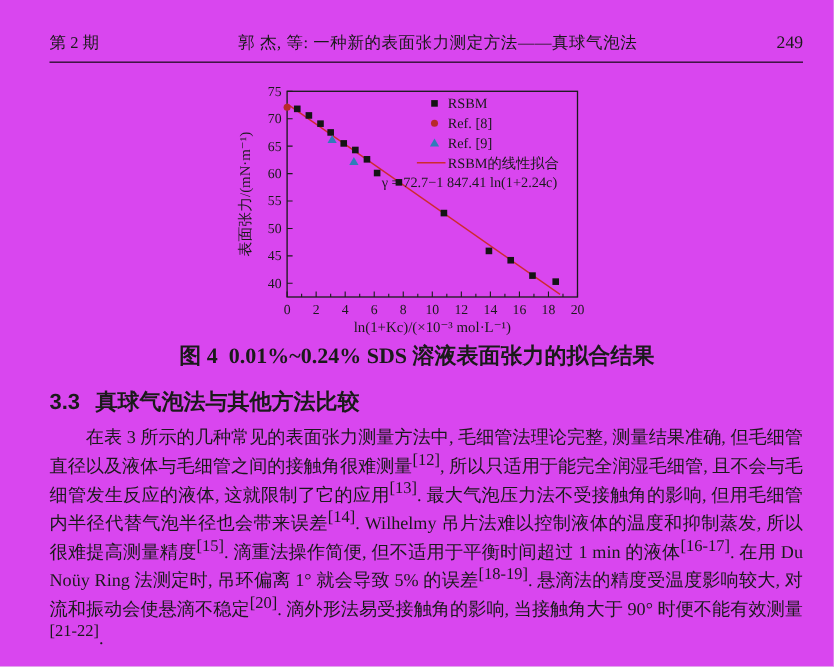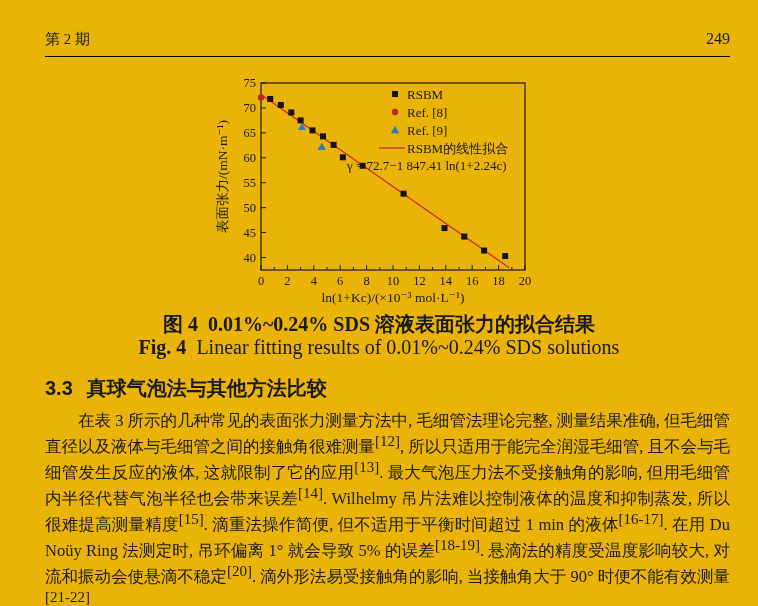--- a/index.html
+++ b/index.html
@@ -1,17 +1,17 @@
 <!DOCTYPE html>
 <html><head>
 <meta charset="utf-8">
 <style>
   html,body{margin:0;padding:0;background:#e9e9e9;}
   .page{
-    position:relative;width:758px;height:606px;background:#eab308;
+    position:relative;width:758px;height:606px;background:#d946ef;
     font-family:"Liberation Serif","DejaVu Serif",serif;color:#1a1a1a;
     overflow:hidden;margin:0 auto;
   }
   .header{
     display:flex;justify-content:space-between;align-items:baseline;
     margin:30px 28px 0 45px;padding-bottom:7px;border-bottom:1.6px solid #000;
     font-size:15px;
   }
   .header .issue{white-space:nowrap;}
   .header .title{flex:1;text-align:center;letter-spacing:.5px;}
@@ -32,20 +32,21 @@
   }
   .body-para sup{font-size:15px;line-height:0;}
 </style>
 </head>
 <body>
 
 <div class="page">
 
   <div class="header">
     <span class="issue">第 2 期</span>
+    <span class="title">郭  杰, 等: 一种新的表面张力测定方法——真球气泡法</span>
     <span class="pageno">249</span>
   </div>
 
   <div class="chart-wrap">
     <svg id="chart" width="332" height="232" viewBox="0 0 332 232">
         <g>
           <rect x="48" y="10" width="264" height="187" fill="none" stroke="#1a1a1a" stroke-width="1.2"></rect>
           <line x1="48" y1="197" x2="48" y2="192" stroke="#1a1a1a" stroke-width="1"></line>
           <text x="48" y="212" text-anchor="middle" font-size="12.5" font-family="&quot;Liberation Serif&quot;,&quot;DejaVu Serif&quot;,serif" fill="#1a1a1a">0</text>
           <line x1="74.4" y1="197" x2="74.4" y2="192" stroke="#1a1a1a" stroke-width="1"></line>
@@ -133,23 +134,20 @@
           <text x="194" y="79.5" font-size="13" font-family="&quot;Liberation Serif&quot;,&quot;DejaVu Serif&quot;,serif" fill="#1a1a1a">RSBM的线性拟合</text>
         </g>
         <text x="134" y="97" font-size="13" font-family="&quot;Liberation Serif&quot;,&quot;DejaVu Serif&quot;,serif" fill="#1a1a1a">γ = 72.7−1 847.41 ln(1+2.24c)</text>
       </svg>
   </div>
 
   <div class="captions">
     <div class="cap-zh">
       <span class="cap-label">图 4</span>&nbsp;&nbsp;<span>0.01%~0.24% SDS 溶液表面张力的拟合结果</span>
     </div>
-    <div class="cap-en">
-      <span class="cap-label">Fig. 4</span>&nbsp;&nbsp;<span>Linear fitting results of 0.01%~0.24% SDS solutions</span>
-    </div>
   </div>
 
   <div class="section-heading">
     <span class="num">3.3</span><span>真球气泡法与其他方法比较</span>
   </div>
 
   <p class="body-para" id="body-para">在表 3 所示的几种常见的表面张力测量方法中, 毛细管法理论完整, 测量结果准确, 但毛细管直径以及液体与毛细管之间的接触角很难测量<sup>[12]</sup>, 所以只适用于能完全润湿毛细管, 且不会与毛细管发生反应的液体, 这就限制了它的应用<sup>[13]</sup>. 最大气泡压力法不受接触角的影响, 但用毛细管内半径代替气泡半径也会带来误差<sup>[14]</sup>. Wilhelmy 吊片法难以控制液体的温度和抑制蒸发, 所以很难提高测量精度<sup>[15]</sup>. 滴重法操作简便, 但不适用于平衡时间超过 1 min 的液体<sup>[16-17]</sup>. 在用 Du Noüy Ring 法测定时, 吊环偏离 1° 就会导致 5% 的误差<sup>[18-19]</sup>. 悬滴法的精度受温度影响较大, 对流和振动会使悬滴不稳定<sup>[20]</sup>. 滴外形法易受接触角的影响, 当接触角大于 90° 时便不能有效测量<sup>[21-22]</sup>.</p>
 
 </div>
 

